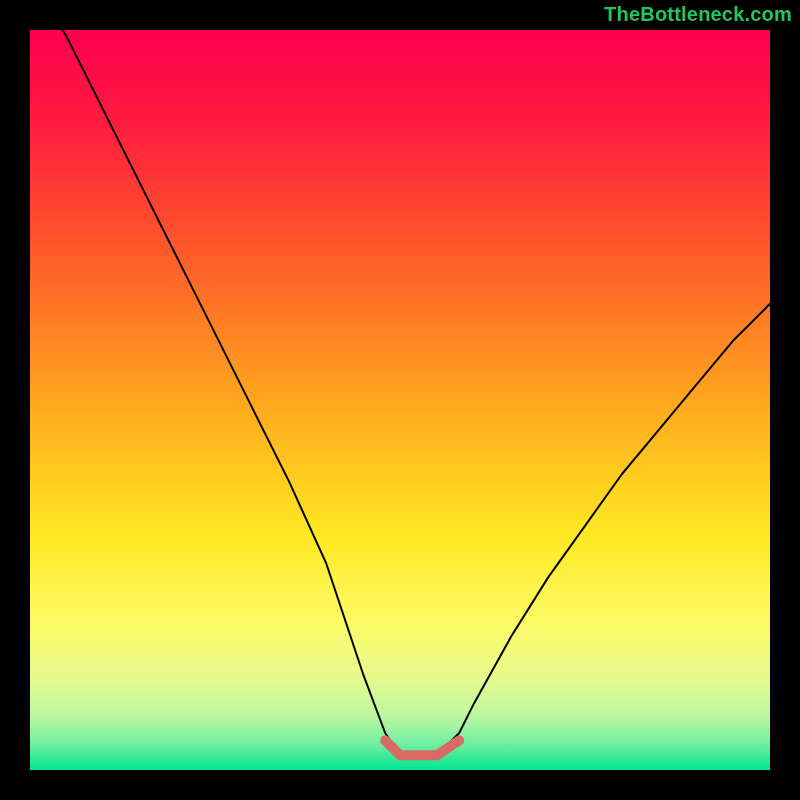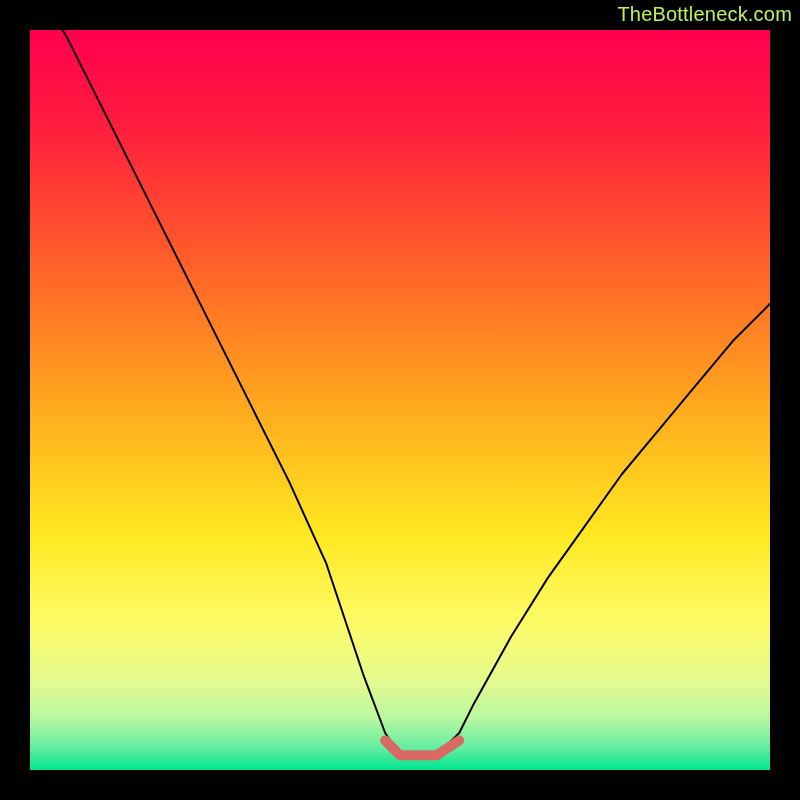--- a/index.html
+++ b/index.html
@@ -14,23 +14,23 @@
   .frame {
     position: relative;
     width: 800px;
     height: 800px;
     background: #000;
   }
   .watermark {
     position: absolute;
     top: 3px;
     right: 8px;
-    color: #bef264;
+    color: #22c55e;
     font-size: 20px;
-    font-weight: 400;
+    font-weight: 700;
     letter-spacing: 0.2px;
     z-index: 10;
   }
   .plot-area {
     position: absolute;
     left: 30px;
     top: 30px;
     width: 740px;
     height: 740px;
     overflow: hidden;

